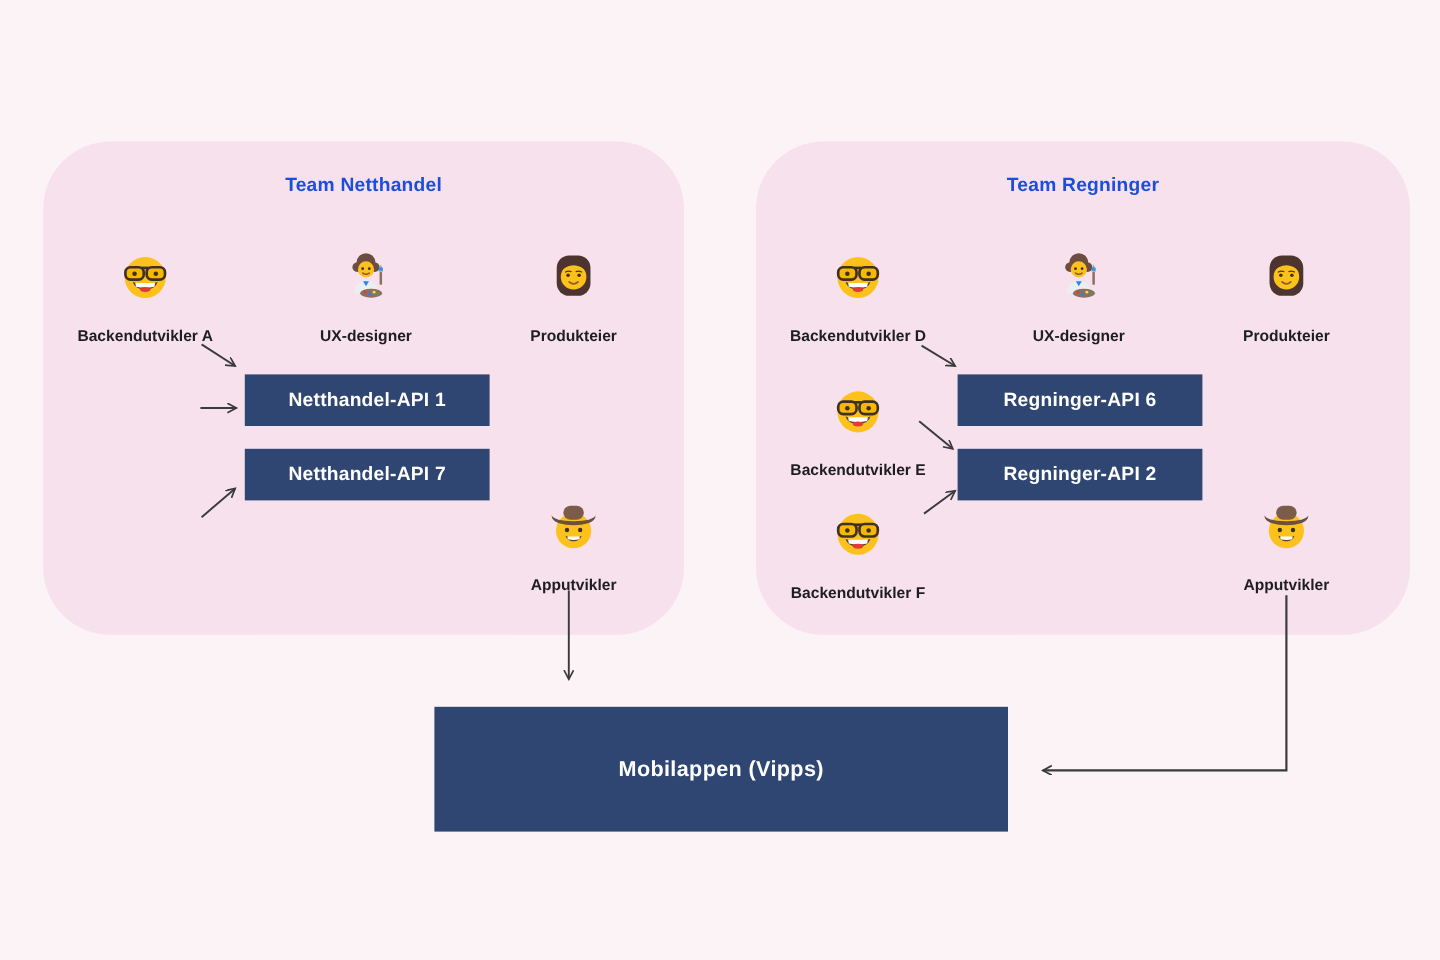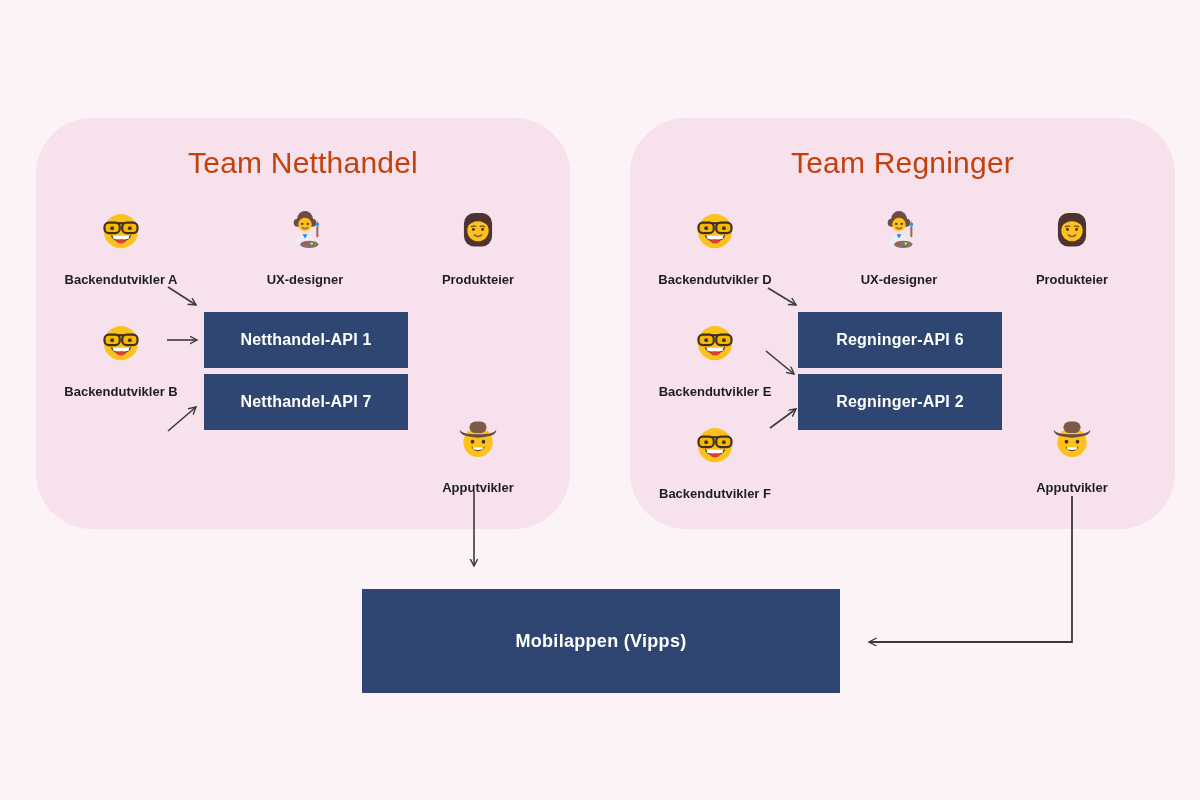--- a/index.html
+++ b/index.html
@@ -10,32 +10,32 @@
   }
   .canvas{position:relative;width:1200px;height:800px;}
   .panel{
     position:absolute;top:118px;width:534px;height:411px;
     background:#f6e1ec;border-radius:56px;
   }
   .panel.left{left:36px;}
   .panel.right{left:630px;padding-left:11px;}
   .team-title{
     position:absolute;top:28px;left:0;width:100%;text-align:center;
-    font-size:30px;font-weight:400;color:#c2410c;letter-spacing:.2px;
+    font-size:16px;font-weight:700;color:#1d4ed8;letter-spacing:.2px;
   }
   .person{
     position:absolute;width:160px;
     display:flex;flex-direction:column;align-items:center;gap:20px;
   }
   .emoji{width:44px;height:44px;display:block;}
   .person-label{
     font-size:13px;font-weight:700;color:#1e1e22;white-space:nowrap;
   }
   .api-box{
-    position:absolute;left:168px;width:204px;height:56px;
+    position:absolute;left:168px;width:204px;height:43px;
     background:#2f4673;color:#ffffff;
     display:flex;align-items:center;justify-content:center;
     font-size:16px;font-weight:700;letter-spacing:.2px;
   }
   .api-1{top:194px;}
   .api-2{top:256px;}
   .app-box{
     position:absolute;left:362px;top:589px;width:478px;height:104px;
     background:#2f4673;color:#ffffff;
     display:flex;align-items:center;justify-content:center;
@@ -124,26 +124,20 @@
           <use href="#sym-artist"></use>
         </svg>
       <div class="person-label">UX-designer</div>
     </div>
     <div class="person slot-po">
       <svg class="emoji" viewBox="0 0 72 72">
           <use href="#sym-woman"></use>
         </svg>
       <div class="person-label">Produkteier</div>
     </div>
-    <div class="person slot-backend-2">
-      <svg class="emoji" viewBox="0 0 72 72">
-          <use href="#sym-nerd"></use>
-        </svg>
-      <div class="person-label">Backendutvikler B</div>
-    </div>
     <div class="person slot-app">
       <svg class="emoji" viewBox="0 0 72 72">
           <use href="#sym-cowboy"></use>
         </svg>
       <div class="person-label">Apputvikler</div>
     </div>
 
     <div class="api-box api-1">Netthandel-API 1</div>
     <div class="api-box api-2">Netthandel-API 7</div>
   </div>

